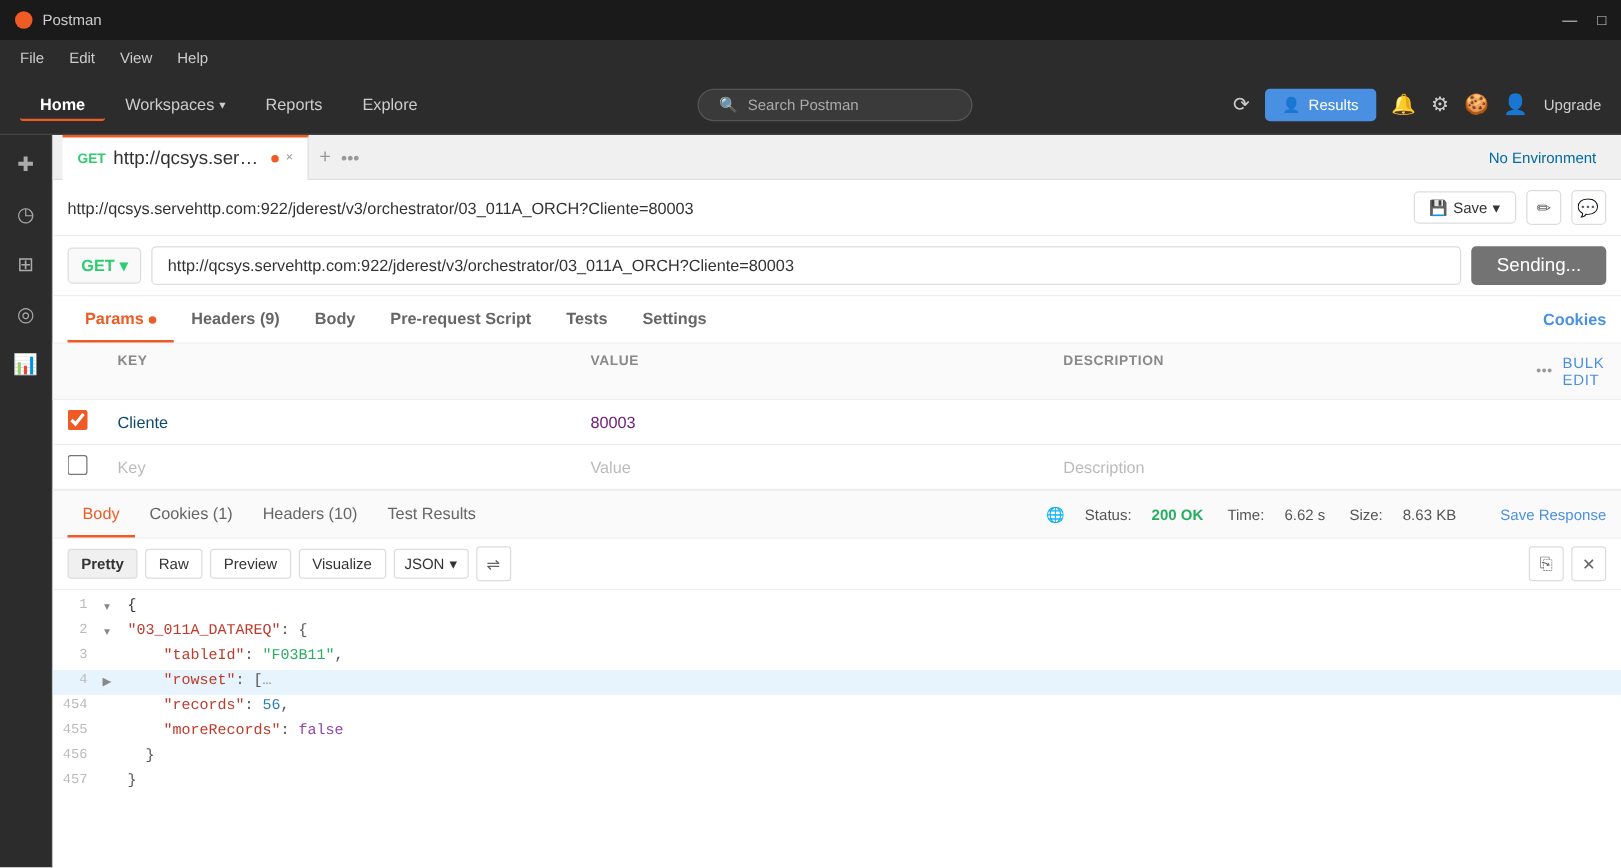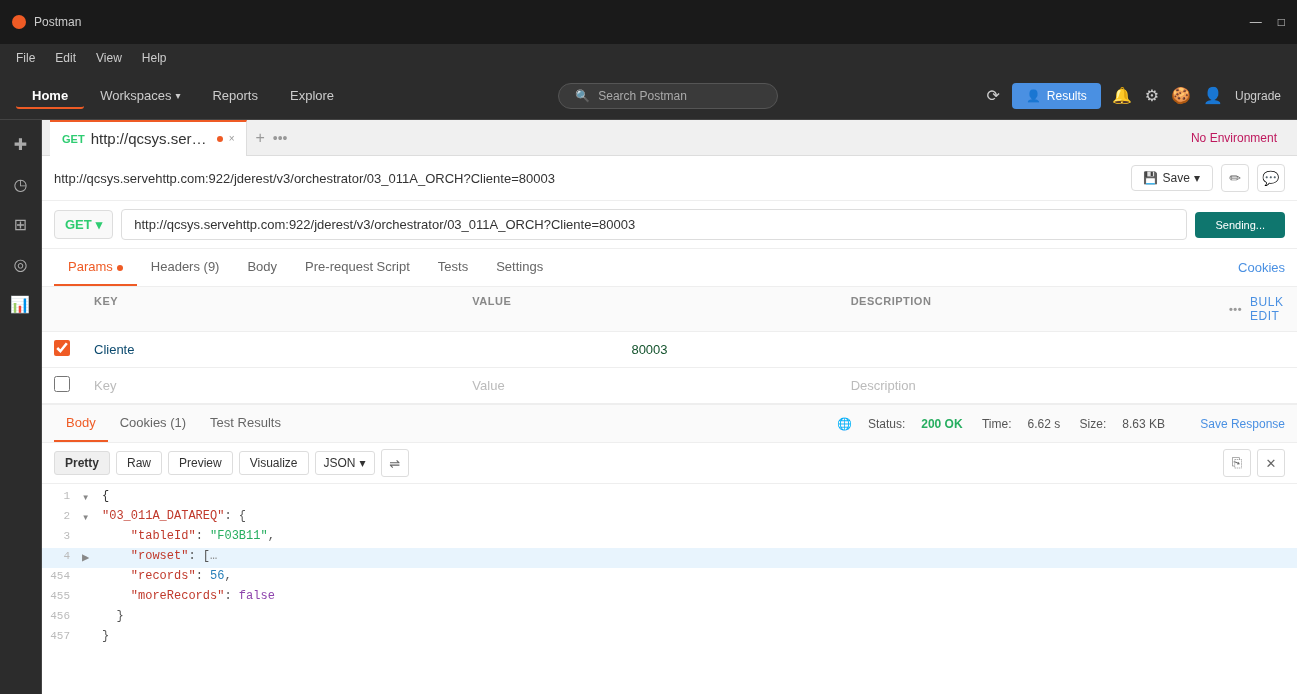--- a/index.html
+++ b/index.html
@@ -1,19 +1,19 @@
 <!DOCTYPE html>
 <html><head>
   <meta charset="utf-8">
   <style>
     * { box-sizing: border-box; margin: 0; padding: 0; }
     body { font-family: -apple-system, BlinkMacSystemFont, 'Segoe UI', sans-serif; font-size: 13px; background: #fff; overflow: hidden; height: 694px; width: 1297px; }
 
     
-    .titlebar { height: 44px; background: #1a1a1a; display: flex; align-items: center; padding: 0 12px; justify-content: space-between; }
+    .titlebar { height: 32px; background: #1a1a1a; display: flex; align-items: center; padding: 0 12px; justify-content: space-between; }
     .titlebar-left { display: flex; align-items: center; gap: 8px; color: #ccc; font-size: 12px; }
     .titlebar-logo { width: 14px; height: 14px; border-radius: 50%; background: #ef5b25; display: flex; align-items: center; justify-content: center; }
     .titlebar-right { display: flex; gap: 16px; }
     .titlebar-btn { color: #ccc; font-size: 12px; cursor: pointer; }
 
     
     .menubar { height: 28px; background: #2c2c2c; display: flex; align-items: center; padding: 0 8px; gap: 4px; }
     .menubar-item { color: #ccc; font-size: 12px; padding: 2px 8px; cursor: pointer; border-radius: 3px; }
 
     
@@ -41,49 +41,49 @@
 
     
     .tabs-row { height: 36px; background: #f0f0f0; border-bottom: 1px solid #ddd; display: flex; align-items: center; padding: 0 8px; gap: 0; }
     .tab { display: flex; align-items: center; gap: 6px; padding: 6px 12px; background: #fff; border-right: 1px solid #ddd; border-top: 2px solid #ef5b25; font-size: 12px; color: #333; cursor: pointer; height: 36px; }
     .tab-method { color: #2ecc71; font-weight: 700; font-size: 11px; }
     .tab-url { color: #333; font-size: 15px; max-width: 120px; overflow: hidden; text-overflow: ellipsis; white-space: nowrap; }
     .tab-dot { width: 6px; height: 6px; background: #ef5b25; border-radius: 50%; }
     .tab-close { color: #999; font-size: 10px; cursor: pointer; }
     .tab-add { padding: 4px 8px; color: #999; cursor: pointer; font-size: 16px; }
     .tab-more { color: #999; cursor: pointer; font-size: 14px; }
-    .tab-env { margin-left: auto; color: #be185d; font-size: 12px; padding: 0 12px; }
+    .tab-env { margin-left: auto; color: #0369a1; font-size: 12px; padding: 0 12px; }
 
     
     .url-bar { padding: 8px 12px; display: flex; align-items: center; justify-content: space-between; border-bottom: 1px solid #eee; }
     .url-text { font-size: 13px; color: #333; }
     .url-actions { display: flex; align-items: center; gap: 8px; }
     .save-btn { display: flex; align-items: center; gap: 4px; border: 1px solid #ddd; border-radius: 4px; padding: 5px 12px; background: #fff; cursor: pointer; font-size: 12px; color: #333; }
     .icon-btn { width: 28px; height: 28px; border: 1px solid #ddd; border-radius: 4px; display: flex; align-items: center; justify-content: center; cursor: pointer; color: #666; font-size: 14px; }
 
     
     .request-row { display: flex; align-items: center; padding: 8px 12px; gap: 8px; border-bottom: 1px solid #eee; }
     .method-select { border: 1px solid #ddd; border-radius: 4px; padding: 6px 10px; font-size: 13px; color: #2ecc71; font-weight: 700; display: flex; align-items: center; gap: 4px; cursor: pointer; background: #f9f9f9; }
     .request-url-input { flex: 1; border: 1px solid #ddd; border-radius: 4px; padding: 7px 12px; font-size: 13px; color: #333; outline: none; }
-    .send-btn { background: #0f766e; color: #fff; border: none; border-radius: 4px; padding: 7px 20px; font-size: 11px; cursor: pointer; white-space: nowrap; }
-
-    
-    .req-tabs { display: flex; align-items: center; padding: 0 12px; border-bottom: 1px solid #eee; gap: 0; }
+    .send-btn { background: #737373; color: #fff; border: none; border-radius: 4px; padding: 7px 20px; font-size: 15px; cursor: pointer; white-space: nowrap; }
+
+    
+    .req-tabs { display: flex; align-items: center; padding: 0 12px; border-bottom: 1px solid #eee; gap: 0; font-weight: bold; }
     .req-tab { padding: 10px 14px; font-size: 13px; color: #666; cursor: pointer; border-bottom: 2px solid transparent; white-space: nowrap; }
     .req-tab.active { color: #ef5b25; border-bottom: 2px solid #ef5b25; }
     .req-tab-dot { display: inline-block; width: 6px; height: 6px; border-radius: 50%; margin-left: 4px; vertical-align: middle; }
     .req-tab-dot.orange { background: #ef5b25; }
     .req-tab-dot.green { background: #2ecc71; }
     .cookies-link { margin-left: auto; color: #4a90e2; font-size: 13px; cursor: pointer; }
     .params-header { display: grid; grid-template-columns: 40px 1fr 1fr 1fr 80px; background: #fafafa; border-bottom: 1px solid #eee; }
     .params-header-cell { padding: 8px 12px; font-size: 11px; font-weight: 600; color: #888; text-transform: uppercase; letter-spacing: 0.5px; }
     .params-row { display: grid; grid-template-columns: 40px 1fr 1fr 1fr 80px; border-bottom: 1px solid #eee; align-items: center; }
     .params-cell { padding: 8px 12px; font-size: 13px; color: #333; }
     .params-cell.key { color: #0c4a6e; }
-    .params-cell.value { color: #14532d; text-align: center; }
+    .params-cell.value { color: #701a75; }
     .params-cell.desc { color: #999; }
     .params-cell.placeholder { color: #bbb; }
     .checkbox { width: 16px; height: 16px; accent-color: #ef5b25; }
     .params-more { display: flex; align-items: center; justify-content: flex-end; padding-right: 8px; }
     .bulk-edit { color: #4a90e2; font-size: 12px; cursor: pointer; font-weight: 500; }
 
     
     .response-section { flex: 1; display: flex; flex-direction: column; border-top: 1px solid #eee; overflow: hidden; }
     .resp-tabs-row { display: flex; align-items: center; padding: 0 12px; border-bottom: 1px solid #eee; background: #fafafa; }
     .resp-tab { padding: 10px 12px; font-size: 13px; color: #666; cursor: pointer; border-bottom: 2px solid transparent; white-space: nowrap; }
@@ -252,20 +252,21 @@
       <div class="params-cell placeholder">Value</div>
       <div class="params-cell placeholder">Description</div>
       <div class="params-cell"></div>
     </div>
 
     <div class="response-section">
 
       <div class="resp-tabs-row">
         <div class="resp-tab active">Body</div>
         <div class="resp-tab">Cookies (1)</div>
+        <div class="resp-tab">Headers (10)</div>
         <div class="resp-tab">Test Results</div>
 
         <div class="resp-status">
           <span>🌐</span>
           Status: <span class="ok">200 OK</span>
           &nbsp;Time: <span class="time">6.62 s</span>
           &nbsp;Size: <span class="size">8.63 KB</span>
           &nbsp;<span class="save-response-btn">Save Response</span>
         </div>
       </div>

